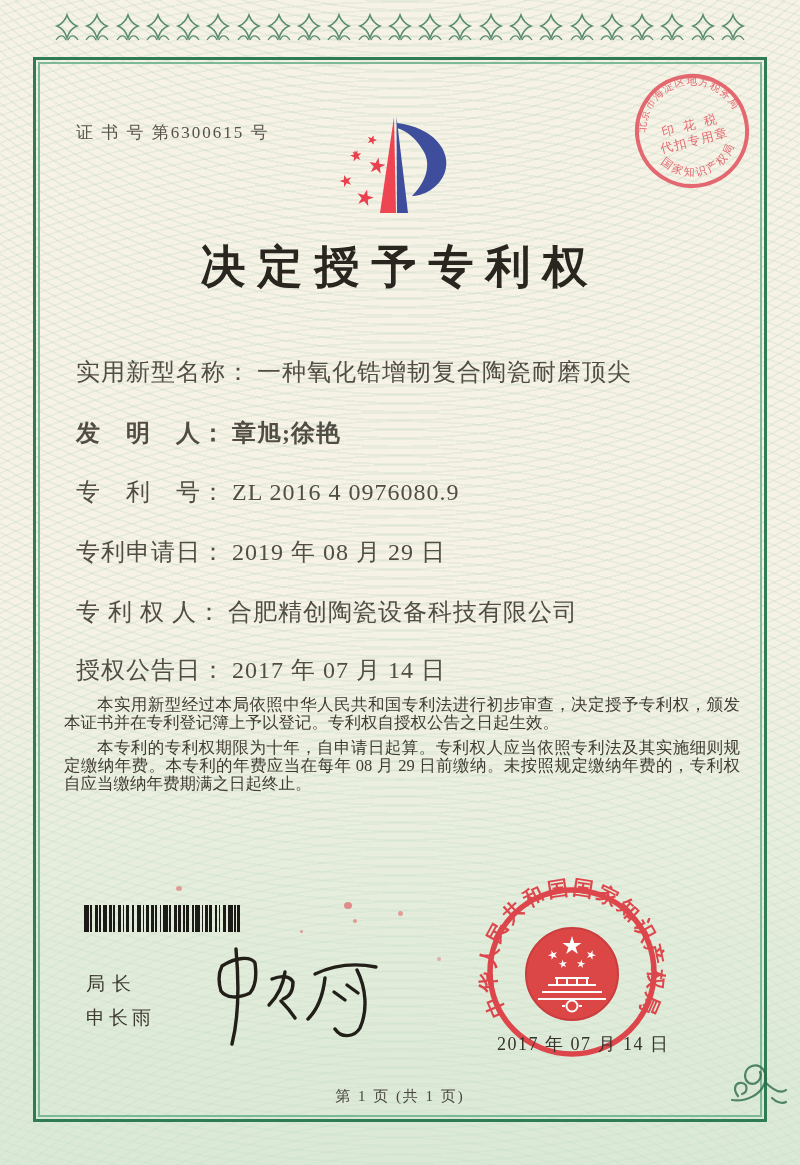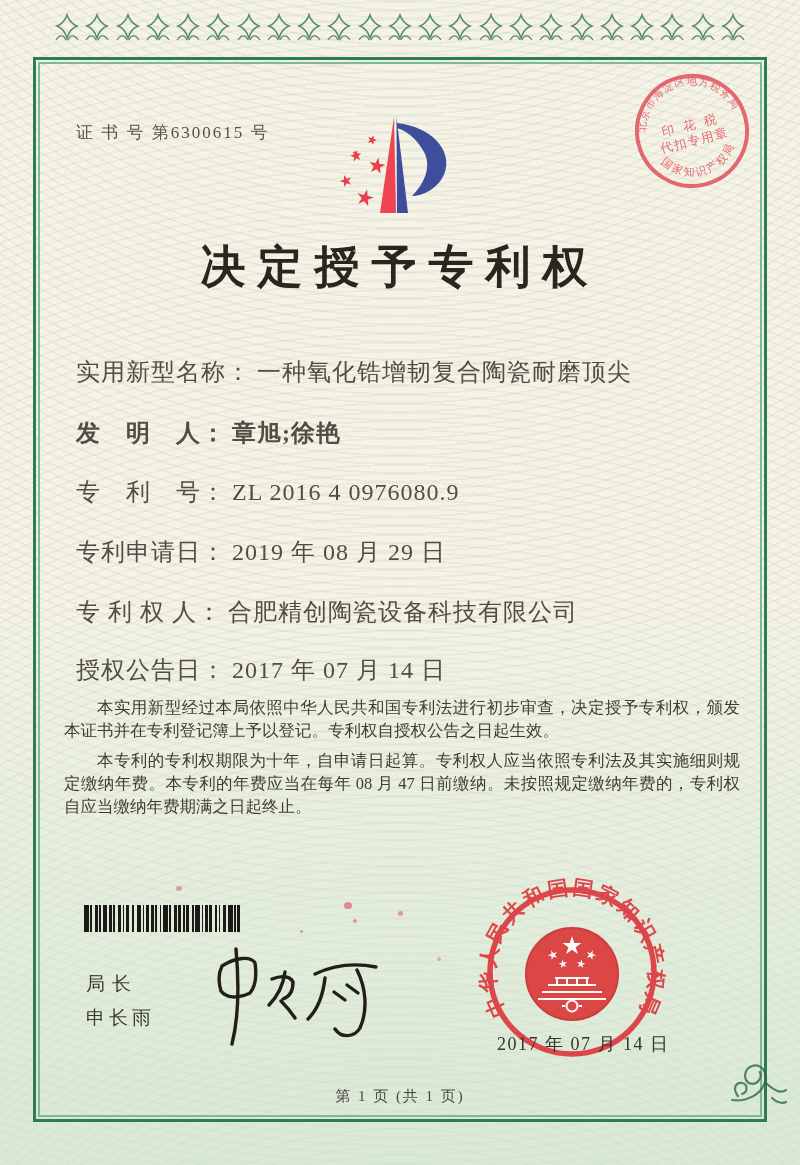--- a/index.html
+++ b/index.html
@@ -38,21 +38,21 @@
   }
   .field{
     position:absolute;left:76px;font-size:24px;color:#514d44;letter-spacing:1px;white-space:nowrap;
   }
   .field .label{margin-right:6px;}
   .f0{top:356px;} .f1{top:417px;font-weight:bold;} .f2{top:476px;} .f3{top:536px;} .f4{top:596px;} .f5{top:654px;}
   .paras{
     position:absolute;left:64px;top:696px;width:676px;color:#403c33;
   }
   .paras p{
-    margin:0 0 7px 0;font-size:16.5px;line-height:23px;text-indent:2em;text-align:justify;
+    margin:0 0 7px 0;font-size:16.5px;line-height:18px;text-indent:2em;text-align:justify;
     font-family:"Liberation Serif","DejaVu Serif",serif;
   }
   .barcode{
     position:absolute;left:84px;top:905px;width:212px;height:27px;overflow:hidden;
     display:flex;align-items:stretch;
   }
   .barcode .b{background:#1c1a17;}
   .barcode .s{background:transparent;}
   .director-title{
     position:absolute;left:86px;top:971px;font-size:19px;letter-spacing:7px;color:#3c3931;
@@ -221,21 +221,21 @@
   </div>
   <div class="field f4">
     <span class="label">专 利 权 人：</span><span class="value">合肥精创陶瓷设备科技有限公司</span>
   </div>
   <div class="field f5">
     <span class="label">授权公告日：</span><span class="value">2017 年 07 月 14 日</span>
   </div>
 
   <div class="paras">
     <p>本实用新型经过本局依照中华人民共和国专利法进行初步审查，决定授予专利权，颁发本证书并在专利登记簿上予以登记。专利权自授权公告之日起生效。</p>
-    <p>本专利的专利权期限为十年，自申请日起算。专利权人应当依照专利法及其实施细则规定缴纳年费。本专利的年费应当在每年 08 月 47 日前缴纳。未按照规定缴纳年费的，专利权自应当缴纳年费期满之日起终止。</p>
+    <p>本专利的专利权期限为十年，自申请日起算。专利权人应当依照专利法及其实施细则规定缴纳年费。本专利的年费应当在每年 08 月 29 日前缴纳。未按照规定缴纳年费的，专利权自应当缴纳年费期满之日起终止。</p>
   </div>
 
   <div class="barcode" id="barcode">
       <div class="b" style="width:4.65px"></div>
       <div class="s" style="width:1.55px"></div>
       <div class="b" style="width:1.55px"></div>
       <div class="s" style="width:3.1px"></div>
       <div class="b" style="width:3.1px"></div>
       <div class="s" style="width:1.55px"></div>
       <div class="b" style="width:1.55px"></div>

